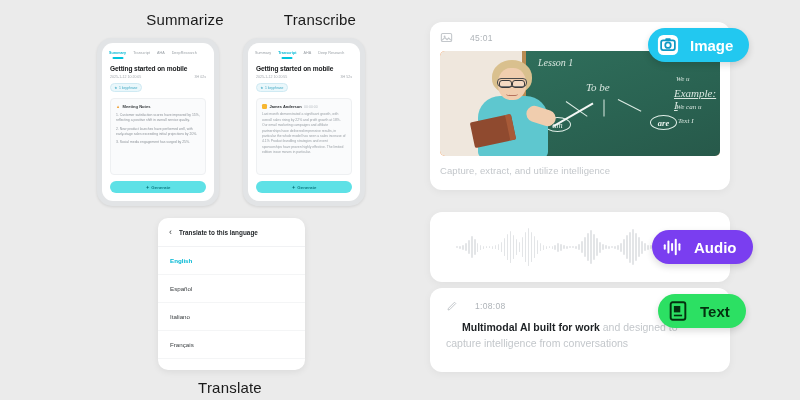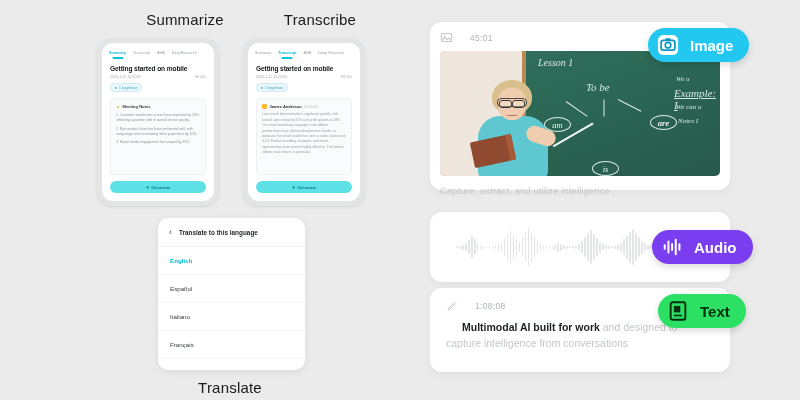--- a/index.html
+++ b/index.html
@@ -165,21 +165,21 @@
   }
   #card-image { left: 0; top: 22px; width: 300px; height: 168px; padding: 9px 10px 10px 10px; }
   #card-audio { left: 0; top: 212px; width: 300px; height: 70px; }
   #card-text  { left: 0; top: 288px; width: 300px; height: 84px; padding: 12px 16px; }
 
   .rmeta { display: flex; align-items: center; gap: 17px; margin-bottom: 7px; }
   .rmeta-time { font-size: 8.5px; color: #aeb3b8; letter-spacing: .3px; }
 
   
   .photo {
-    width: 100%; height: 125px;
+    width: 100%; height: 105px;
     border-radius: 5px;
     overflow: hidden; position: relative;
     background: #f97316;
   }
   .photo .wall { position: absolute; inset: 0; background: #efe7dd; }
   .photo .board {
     position: absolute; left: 82px; top: 0; right: 0; bottom: 0;
     background: linear-gradient(160deg,#2f6e5b 0%,#2a6352 55%,#27594a 100%);
     border-left: 4px solid #b98b52;
   }
@@ -363,21 +363,21 @@
         <span class="chalk" id="chalk-tobe">To be</span>
         <span class="arr" id="arr1"></span>
         <span class="arr" id="arr2"></span>
         <span class="arr" id="arr3"></span>
         <span class="ellipse" id="el-am">am</span>
         <span class="ellipse" id="el-is">is</span>
         <span class="ellipse" id="el-are">are</span>
         <span class="chalk" id="chalk-right1">We u</span>
         <span class="chalk" id="chalk-right2">Example: I</span>
         <span class="chalk" id="chalk-right3">We can u</span>
-        <span class="chalk" id="chalk-right4">Notes I</span>
+        <span class="chalk" id="chalk-right4">Text I</span>
       </div>
       <div class="teacher">
         <span class="t-body"></span>
         <span class="t-hair"></span>
         <span class="t-face"></span>
         <span class="t-glass"></span>
         <span class="t-smile"></span>
         <span class="t-arm"></span>
         <span class="t-book"></span>
         <span class="t-pointer"></span>

